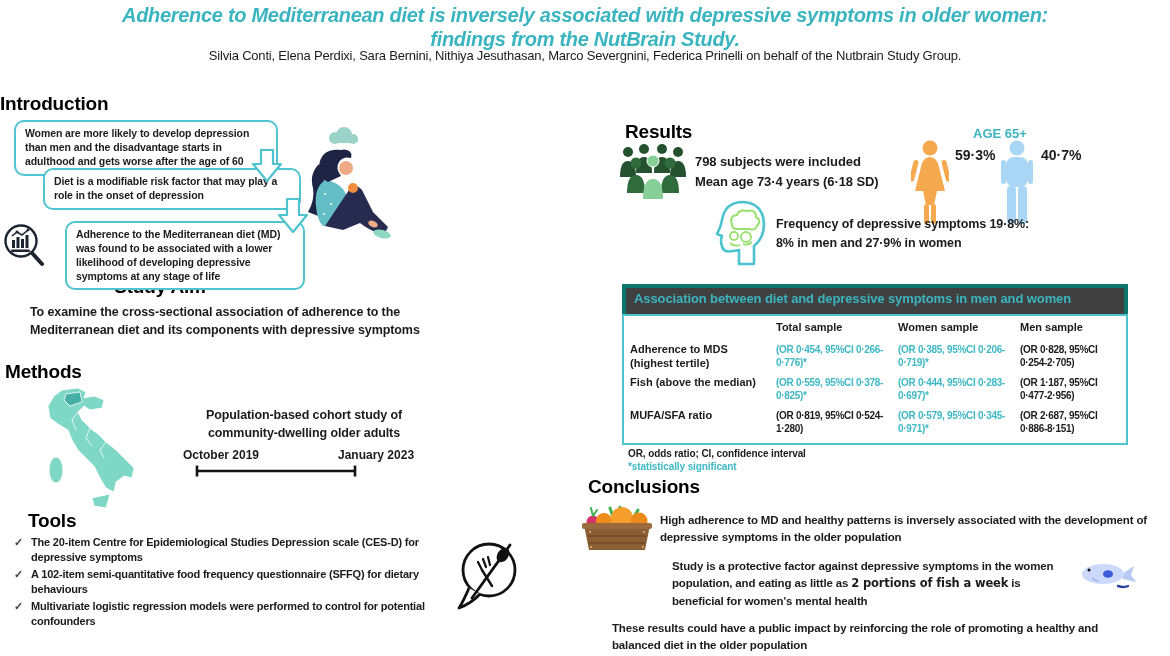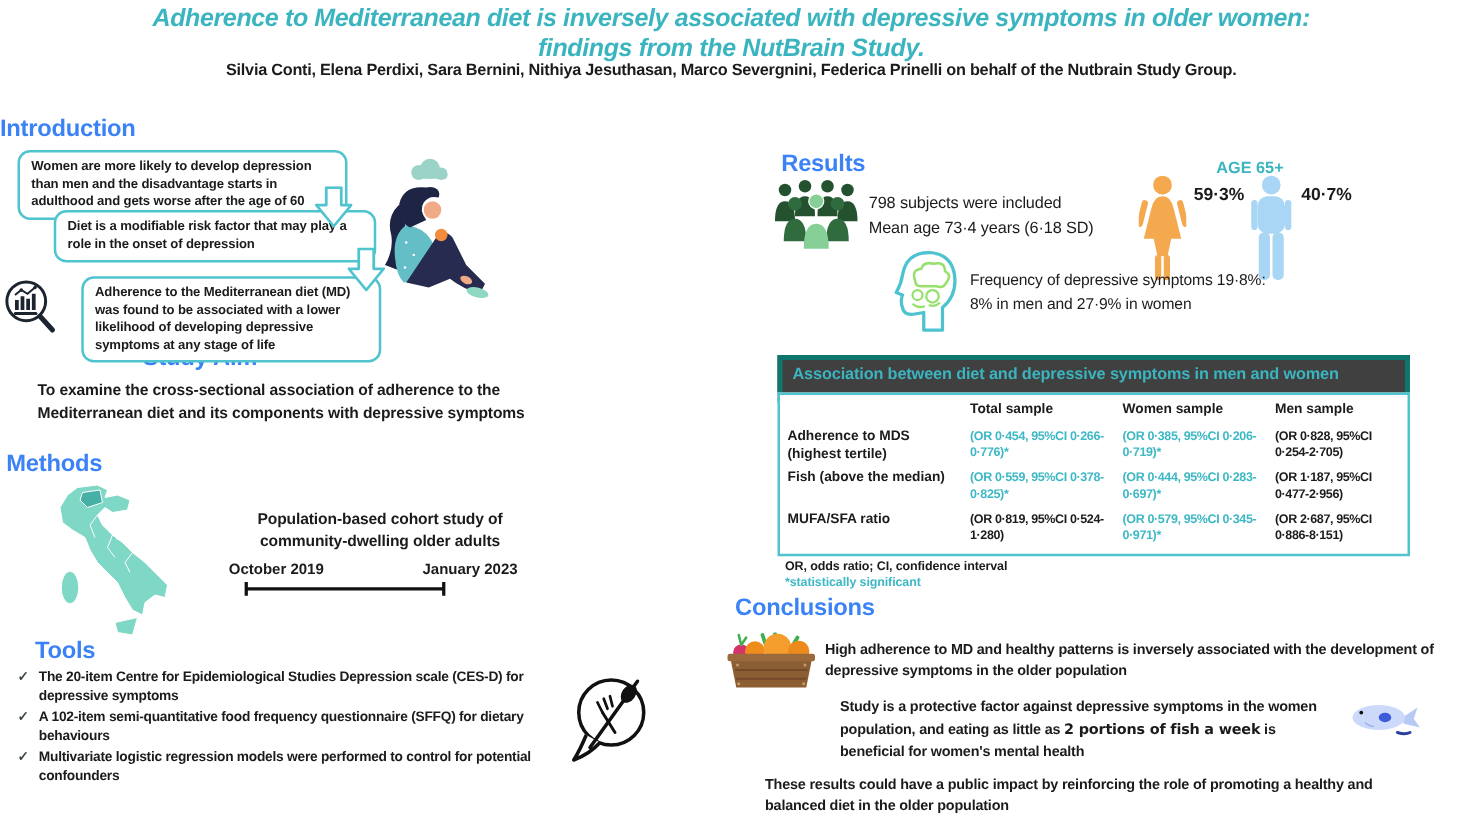--- a/index.html
+++ b/index.html
@@ -1,31 +1,31 @@
 <!DOCTYPE html>
 <html><head>
 <meta charset="utf-8">
 <style>
   html,body{margin:0;padding:0;background:#fff;}
   .poster{position:relative;width:1170px;height:656px;background:#fff;overflow:hidden;
           font-family:"Liberation Sans",sans-serif;color:#1b1b1b;}
   .abs{position:absolute;}
-  .hd{color:#3b82f6;font-weight:bold;font-size:19px;letter-spacing:-0.2px;}
+  .hd{color:#000000;font-weight:bold;font-size:19px;letter-spacing:-0.2px;}
   .title{width:100%;text-align:center;color:#3AB5C0;font-weight:bold;font-size:20px;
          line-height:24px;letter-spacing:-0.3px;font-style:italic;}
-  .authors{width:100%;text-align:center;font-weight:bold;font-size:13px;letter-spacing:-0.2px;}
+  .authors{width:100%;text-align:center;font-weight:normal;font-size:13px;letter-spacing:-0.2px;}
   .flow-box{border:2px solid #4FC3CE;border-radius:10px;background:#fff;padding:5px 9px;
             font-size:10.5px;font-weight:bold;line-height:1.32;letter-spacing:-0.1px;box-sizing:border-box;z-index:1;}
   .arrow{z-index:2;}
   .aim-text{font-size:12.5px;font-weight:bold;line-height:1.45;letter-spacing:-0.1px;}
   .center{text-align:center;}
   .tools-list{width:448px;font-size:11px;font-weight:bold;letter-spacing:-0.2px;line-height:1.32;}
   .tool-item{display:flex;margin-bottom:3px;}
   .tool-item .chk{color:#3d4a45;margin-right:8px;flex:0 0 auto;}
-  .res-text{font-size:13px;font-weight:normal;line-height:1.55;letter-spacing:-0.1px;}
+  .res-text{font-size:13px;font-weight:bold;line-height:1.55;letter-spacing:-0.1px;}
   .pct{font-size:14px;font-weight:bold;}
   .age-lab{color:#3AB5C0;font-weight:bold;font-size:13px;}
   .tbl-title{width:506px;height:38px;border:4px solid #0f766e;box-sizing:border-box;
              color:#3AB5C0;font-weight:bold;font-size:13px;line-height:22px;padding-left:8px;
              letter-spacing:-0.1px;background:#404040;}
   .tbl{width:506px;height:131px;border:2px solid #4FC3CE;box-sizing:border-box;background:#fff;
        display:grid;grid-template-columns:146px 122px 122px 1fr;grid-template-rows:22px 1fr 1fr 1fr;
        padding:4px 2px 2px 6px;}
   .tbl div{padding:1px 5px 1px 0;}
   .th{font-size:11px;font-weight:bold;}

